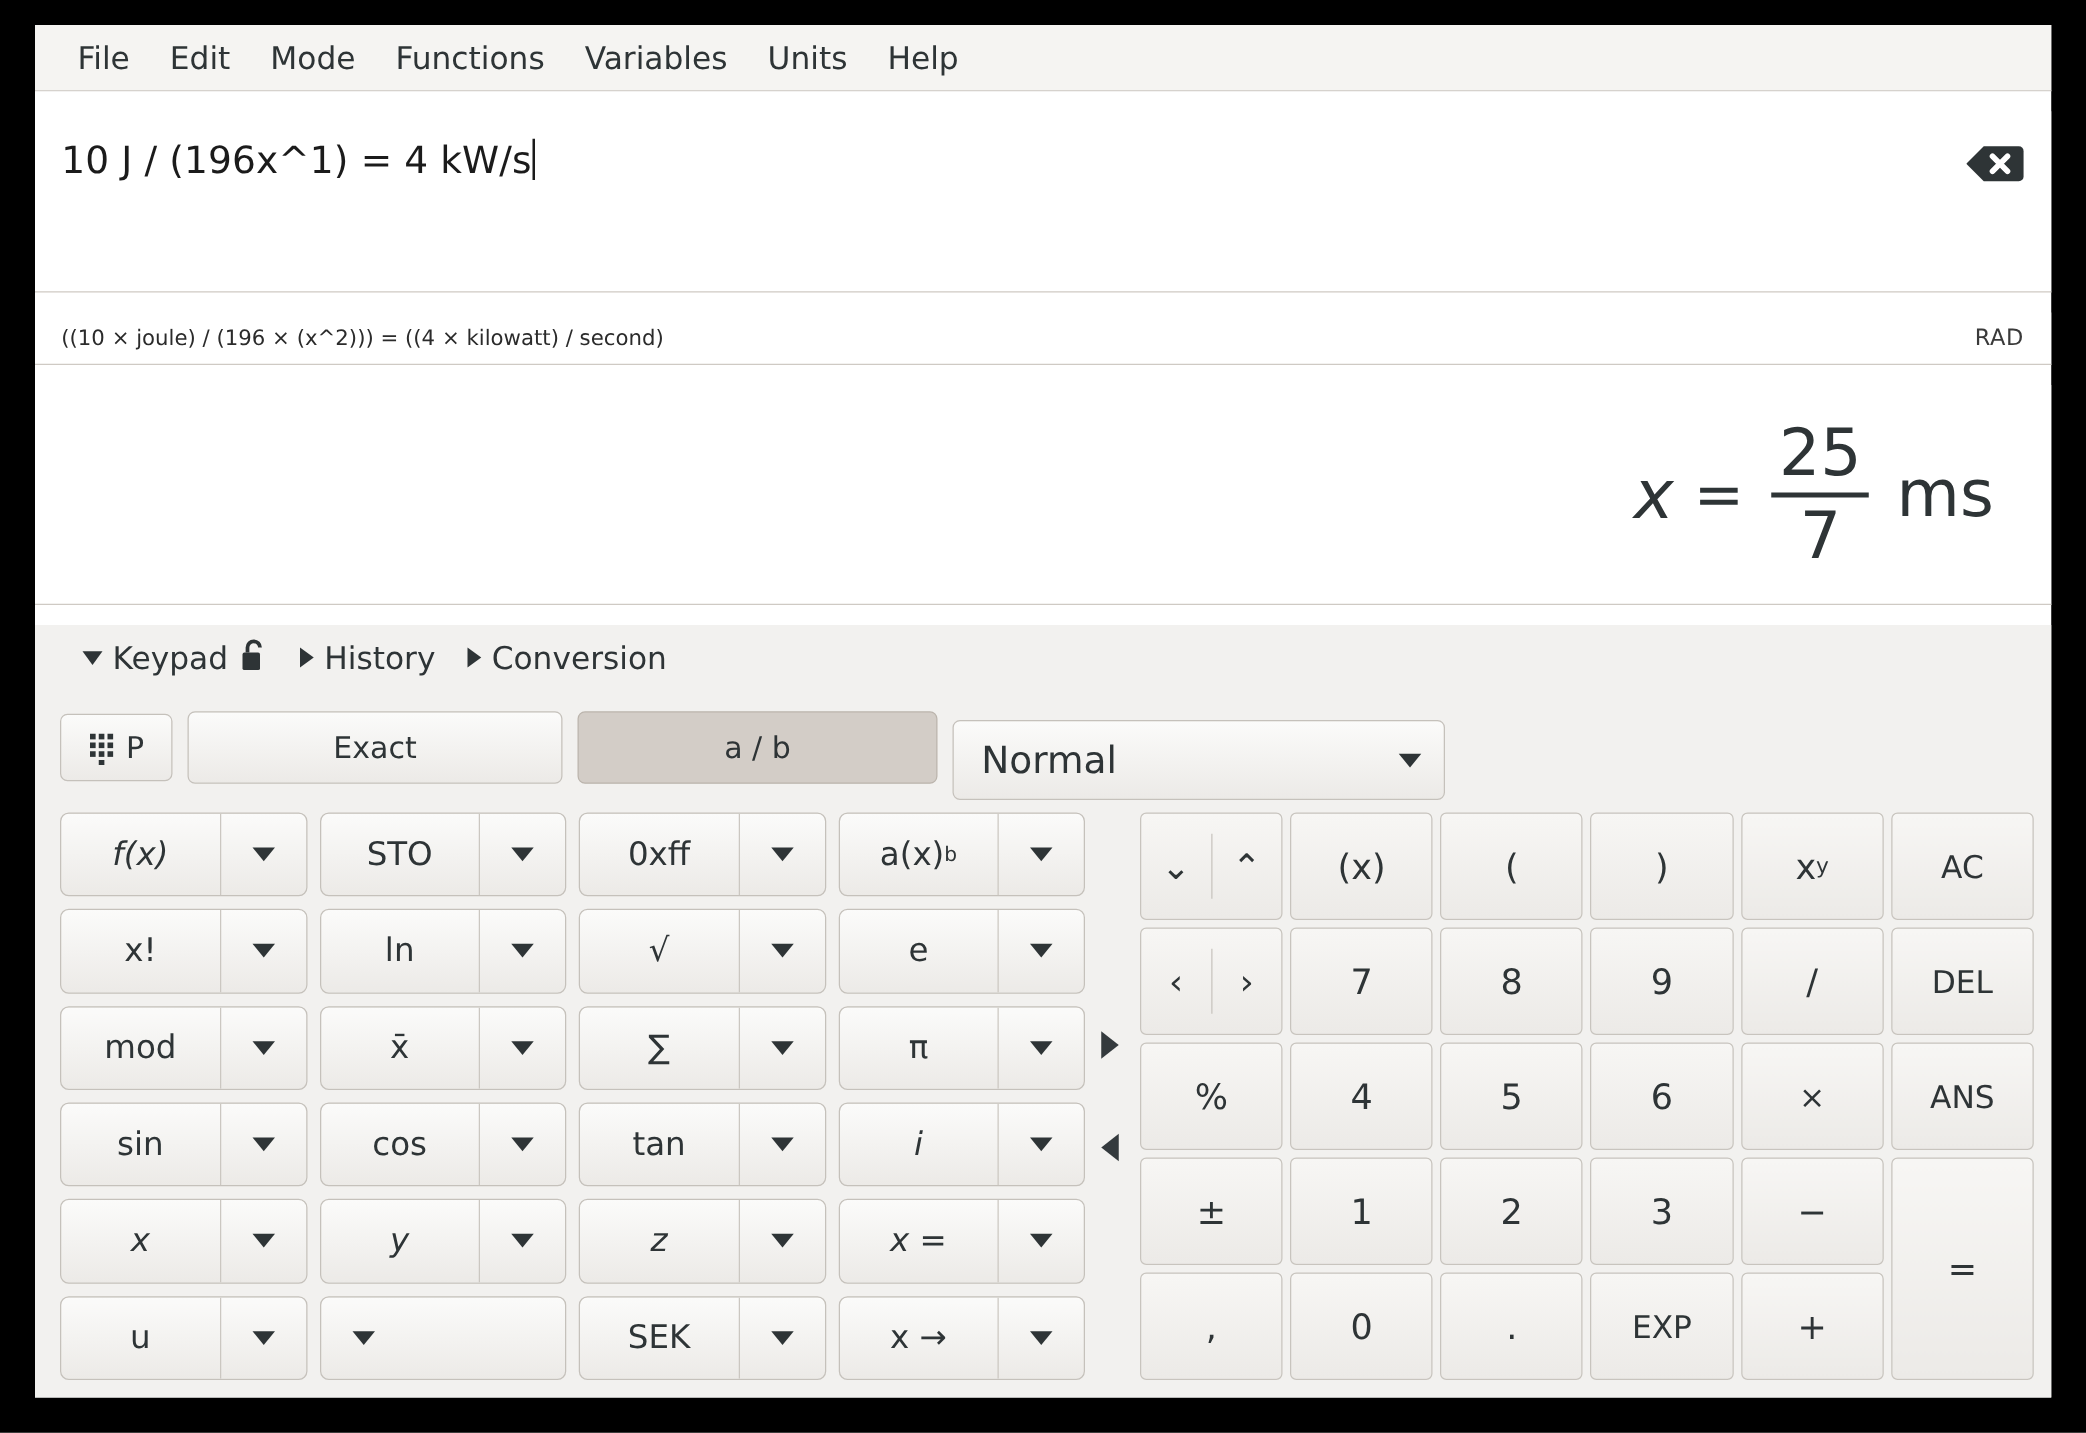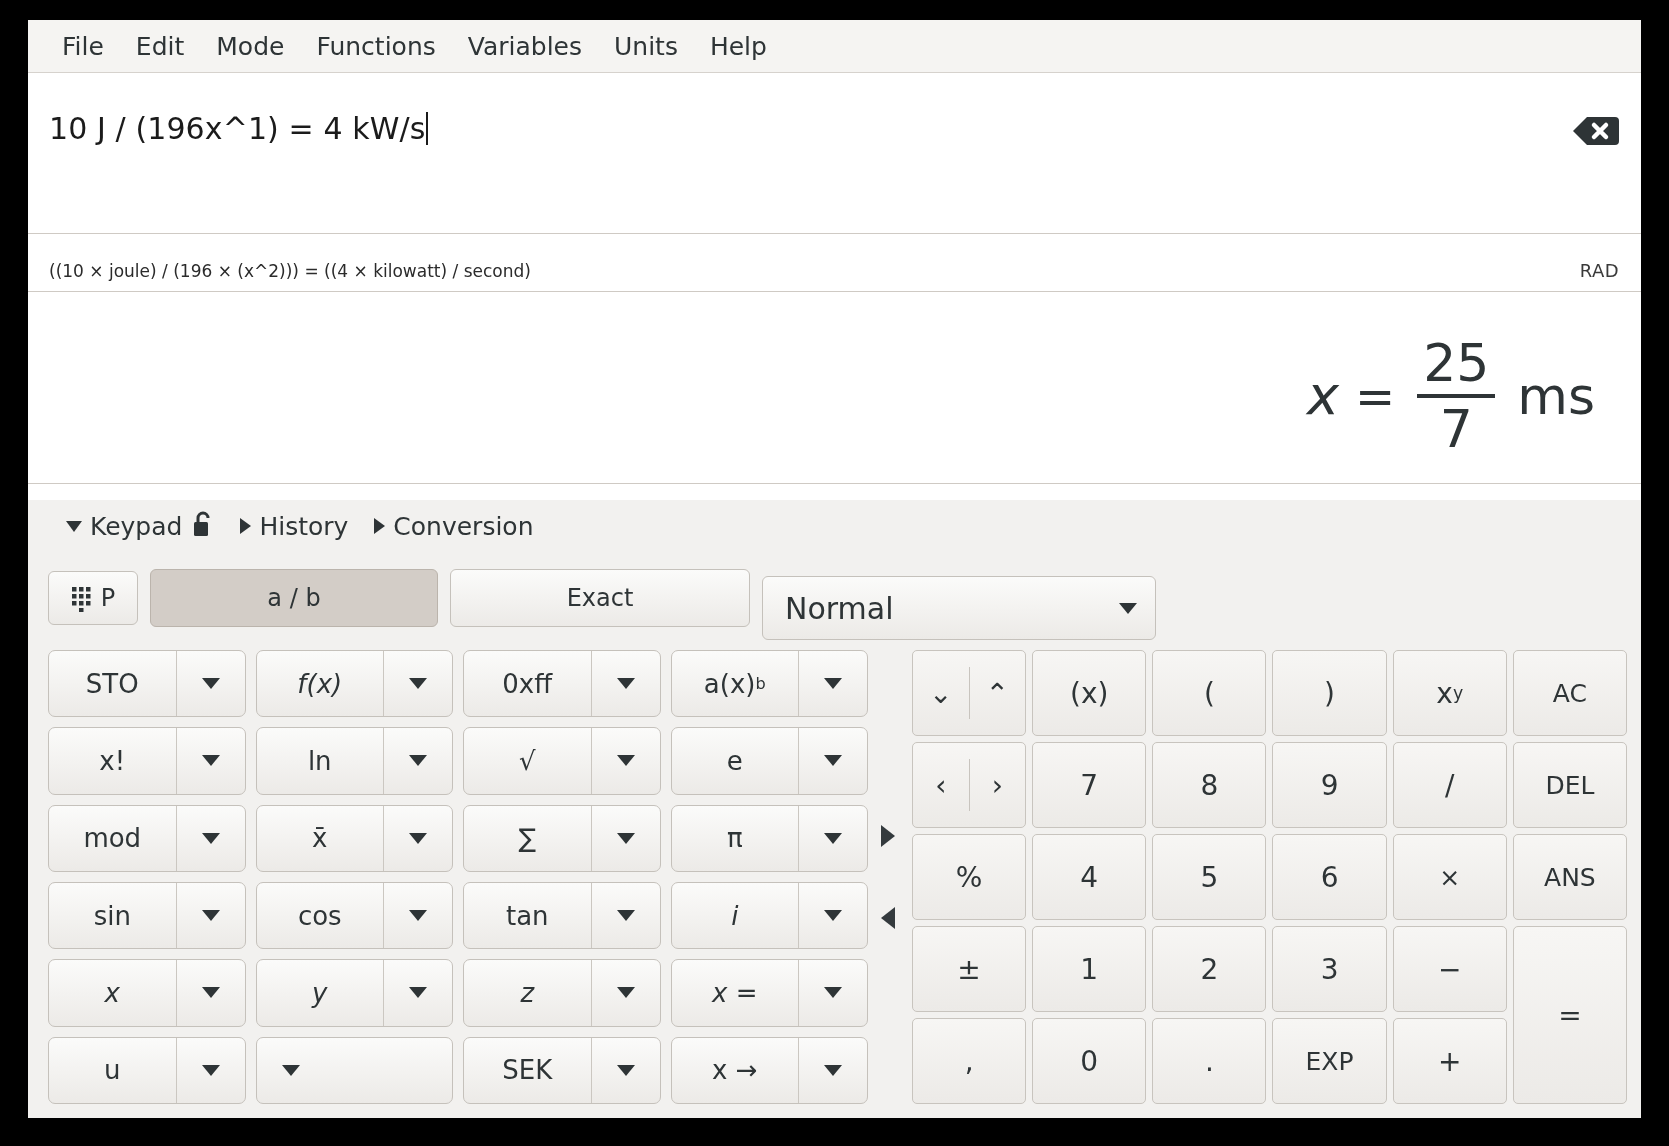--- a/index.html
+++ b/index.html
@@ -351,39 +351,39 @@
               <rect x="8" y="10" width="4.5" height="4.5"></rect>
               <rect x="15" y="10" width="4.5" height="4.5"></rect>
             <rect x="1" y="17" width="4.5" height="4.5"></rect>
               <rect x="8" y="17" width="4.5" height="4.5"></rect>
               <rect x="15" y="17" width="4.5" height="4.5"></rect>
             <rect x="8" y="24" width="4.5" height="4.5"></rect>
           </g>
         </svg>
         <span>P</span>
       </div>
+      <div class="btn btn-exact">Exact</div>
       <div class="btn btn-ab">a / b</div>
-      <div class="btn btn-exact">Exact</div>
       <div class="select select-normal">
         <span>Normal</span>
         <span class="sel-caret"></span>
       </div>
     </div>
 
     <div class="keys-body">
 
       <div class="left-keys">
         <div class="fn-key">
+            <span class="fn-main italic">f(x)</span>
+            <span class="fn-arrow">
+              <span class="sel-caret"></span>
+            </span>
+          </div>
+        <div class="fn-key">
             <span class="fn-main">STO</span>
-            <span class="fn-arrow">
-              <span class="sel-caret"></span>
-            </span>
-          </div>
-        <div class="fn-key">
-            <span class="fn-main italic">f(x)</span>
             <span class="fn-arrow">
               <span class="sel-caret"></span>
             </span>
           </div>
         <div class="fn-key">
             <span class="fn-main">0xff</span>
             <span class="fn-arrow">
               <span class="sel-caret"></span>
             </span>
           </div>

